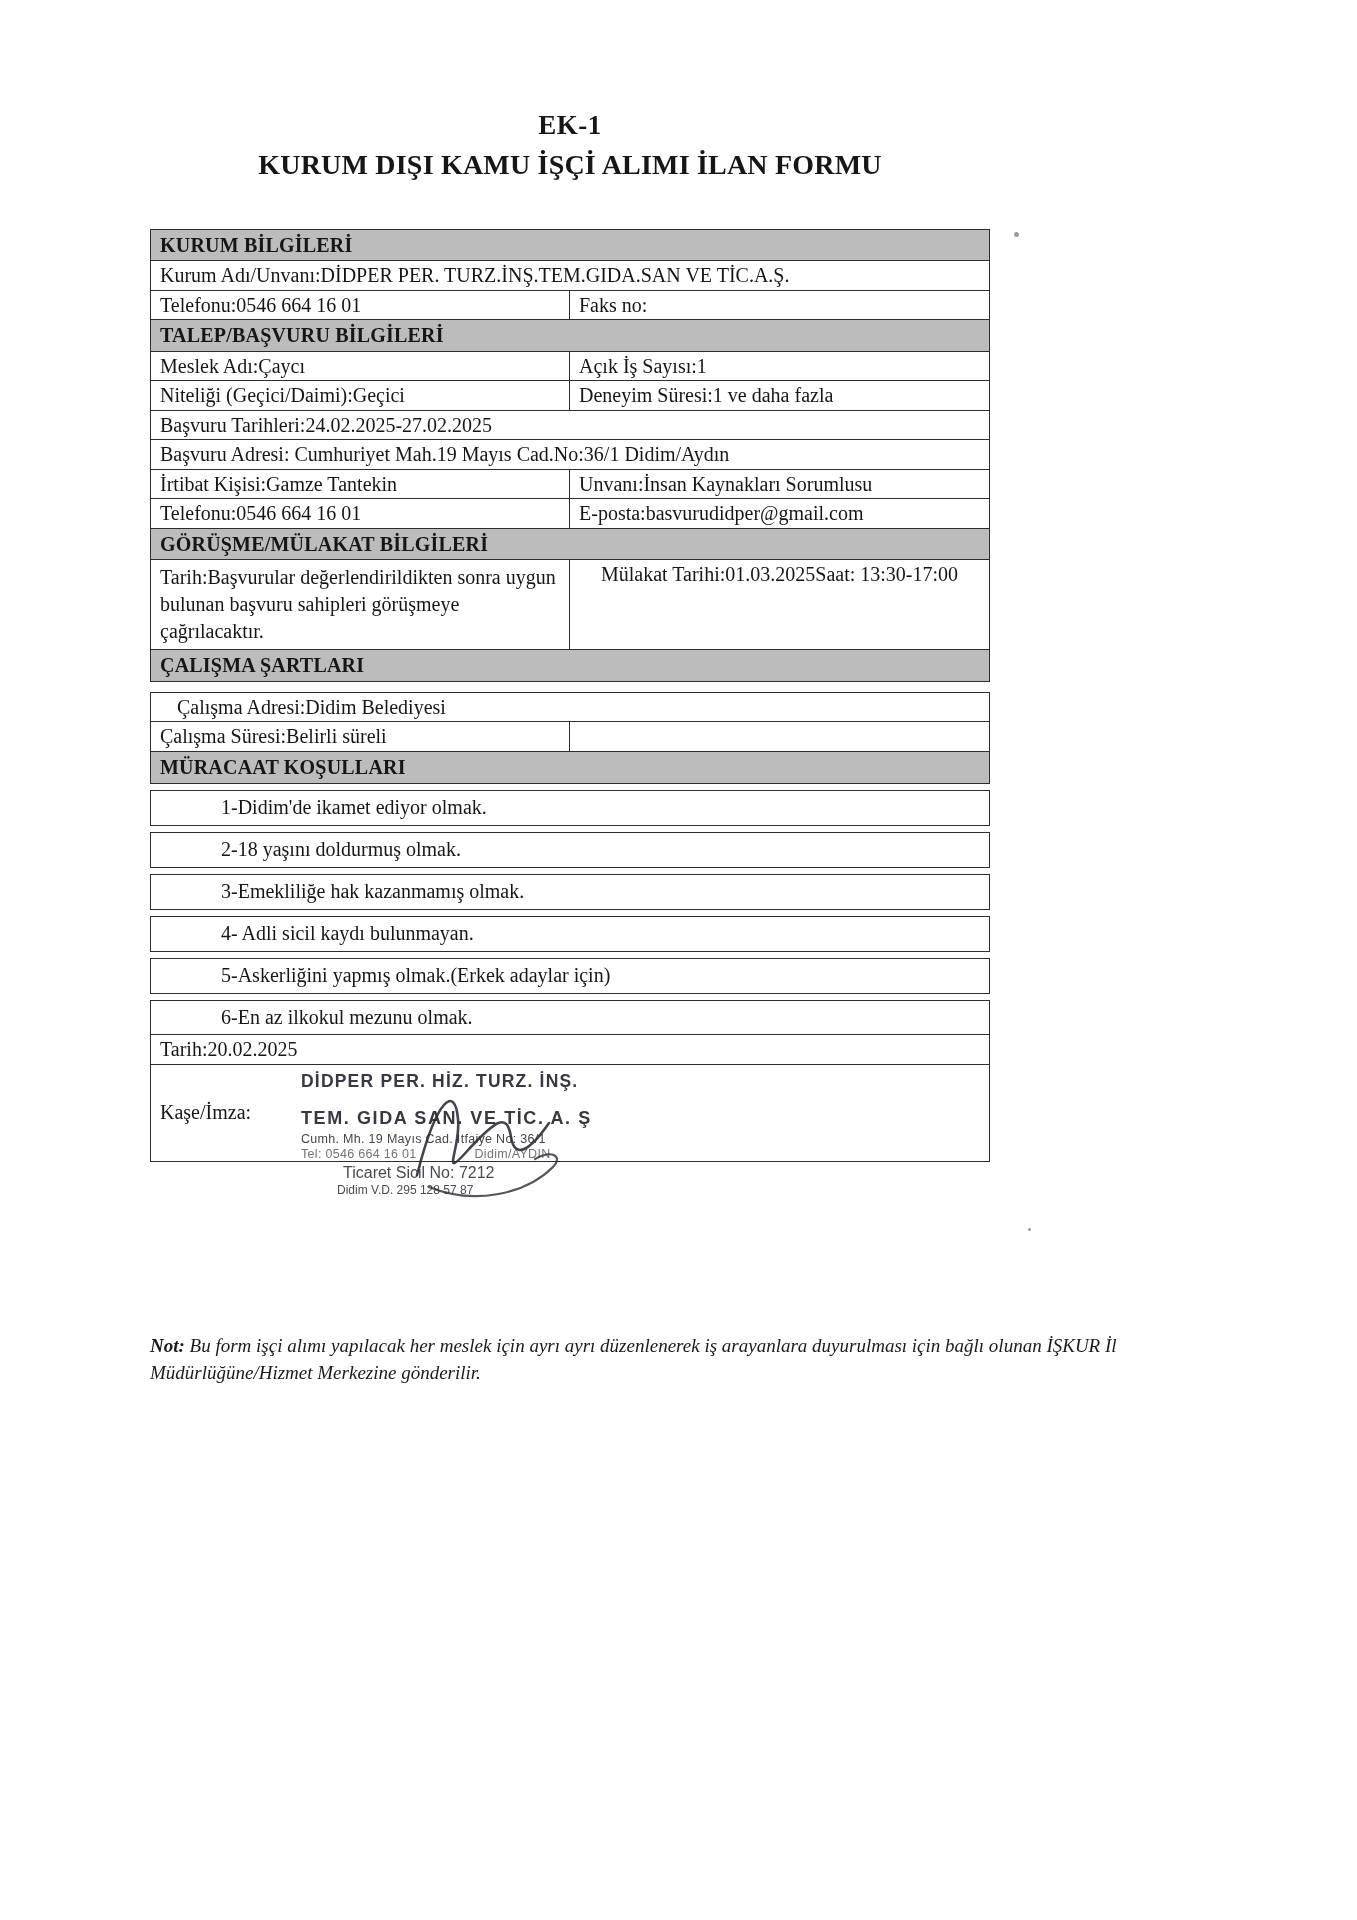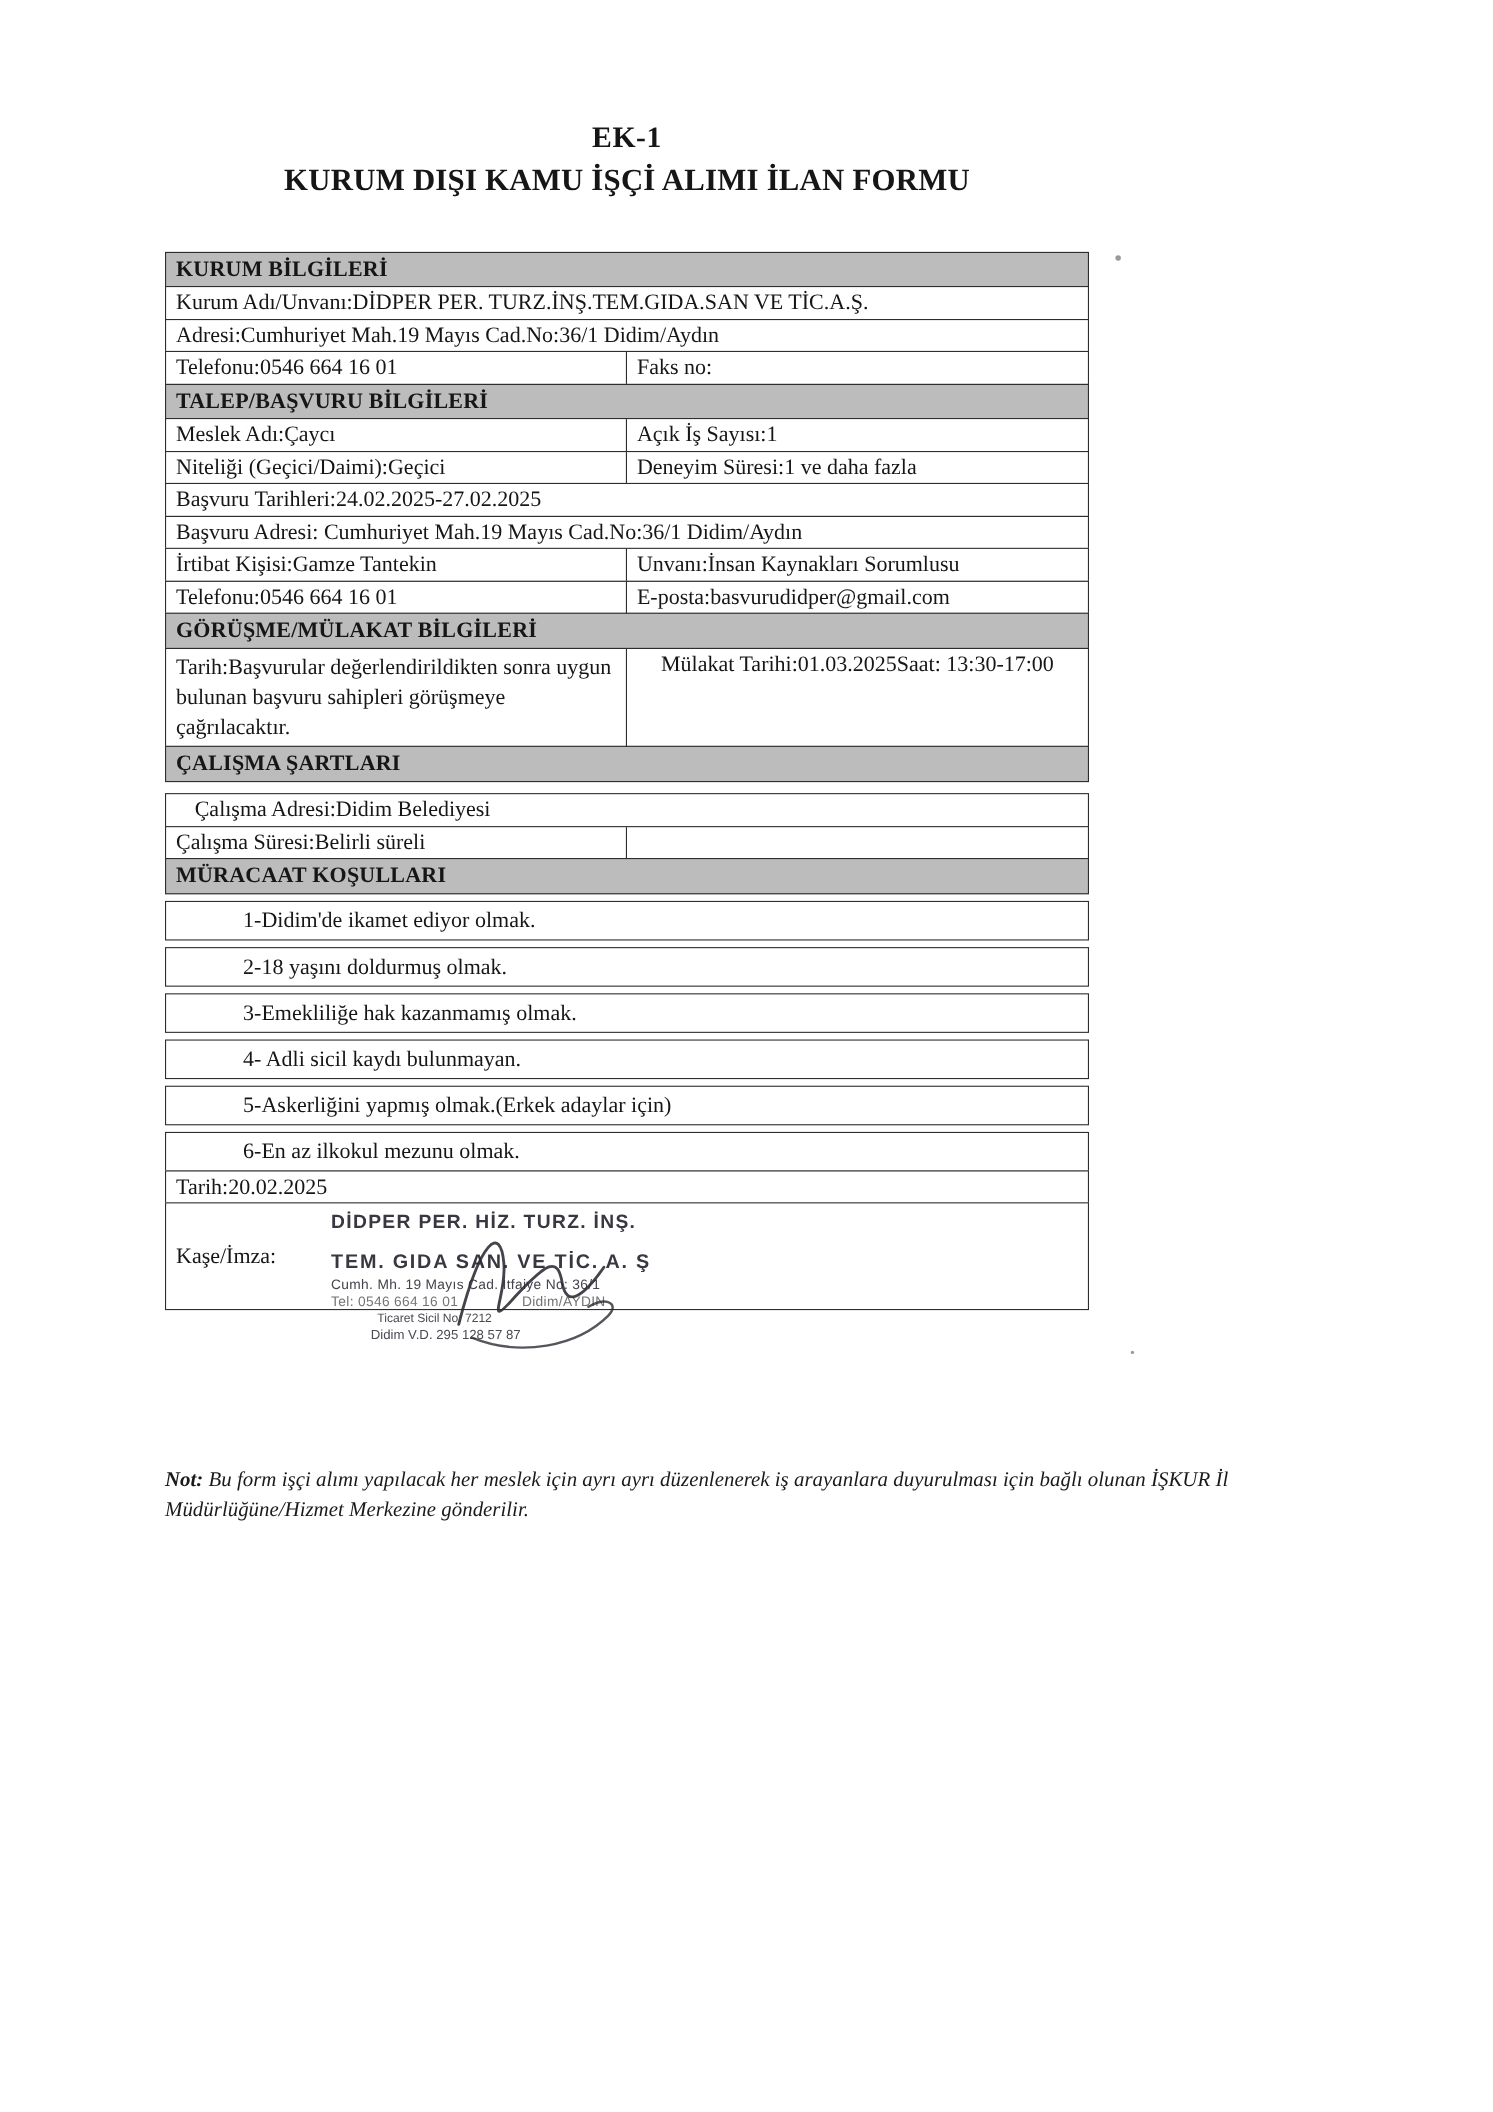--- a/index.html
+++ b/index.html
@@ -51,21 +51,21 @@
     position:absolute; left:150px; top:6px; z-index:3;
     font-family:"Liberation Sans", sans-serif;
     color:#383840;
     white-space:nowrap;
   }
   .stamp .s1 { font-size:17.5px; font-weight:bold; letter-spacing:1.2px; }
   .stamp .s2 { font-size:18px; font-weight:bold; letter-spacing:1.6px; margin-top:16px; }
   .stamp .s3 { font-size:12.5px; margin-top:3px; letter-spacing:.3px; color:#44444c; }
   .stamp .s4 { font-size:12.5px; margin-top:1px; letter-spacing:.3px; color:#737373; }
   .stamp .s4 .tel-gap { display:inline-block; width:58px; }
-  .stamp .s5 { font-size:11px; margin-top:3px; padding-left:42px; color:#4a4a52; }
+  .stamp .s5 { font-size:16px; margin-top:3px; padding-left:42px; color:#4a4a52; }
   .stamp .s6 { font-size:12px; margin-top:1px; padding-left:36px; color:#4a4a52; }
 
   .sig { position:absolute; left:252px; top:14px; z-index:4; }
 
   .note {
     position:absolute; left:150px; top:1333px; width:1062px;
     font-size:19px; font-style:italic; line-height:1.4; color:#1a1a1a;
   }
   .note b { font-weight:bold; }
 
@@ -83,23 +83,20 @@
     <div class="t2">KURUM DIŞI KAMU İŞÇİ ALIMI İLAN FORMU</div>
   </div>
 
   <div class="table">
 
     <div class="row hdr">
       <span class="cell">KURUM BİLGİLERİ</span>
     </div>
     <div class="row">
       <span class="cell">Kurum Adı/Unvanı:DİDPER PER. TURZ.İNŞ.TEM.GIDA.SAN VE TİC.A.Ş.</span>
-    </div>
-    <div class="row">
-      <span class="cell">Adresi:Cumhuriyet Mah.19 Mayıs Cad.No:36/1 Didim/Aydın</span>
     </div>
     <div class="row">
       <span class="cell half">Telefonu:0546 664 16 01</span>
       <span class="cell">Faks no:</span>
     </div>
 
     <div class="row hdr">
       <span class="cell">TALEP/BAŞVURU BİLGİLERİ</span>
     </div>
     <div class="row">

